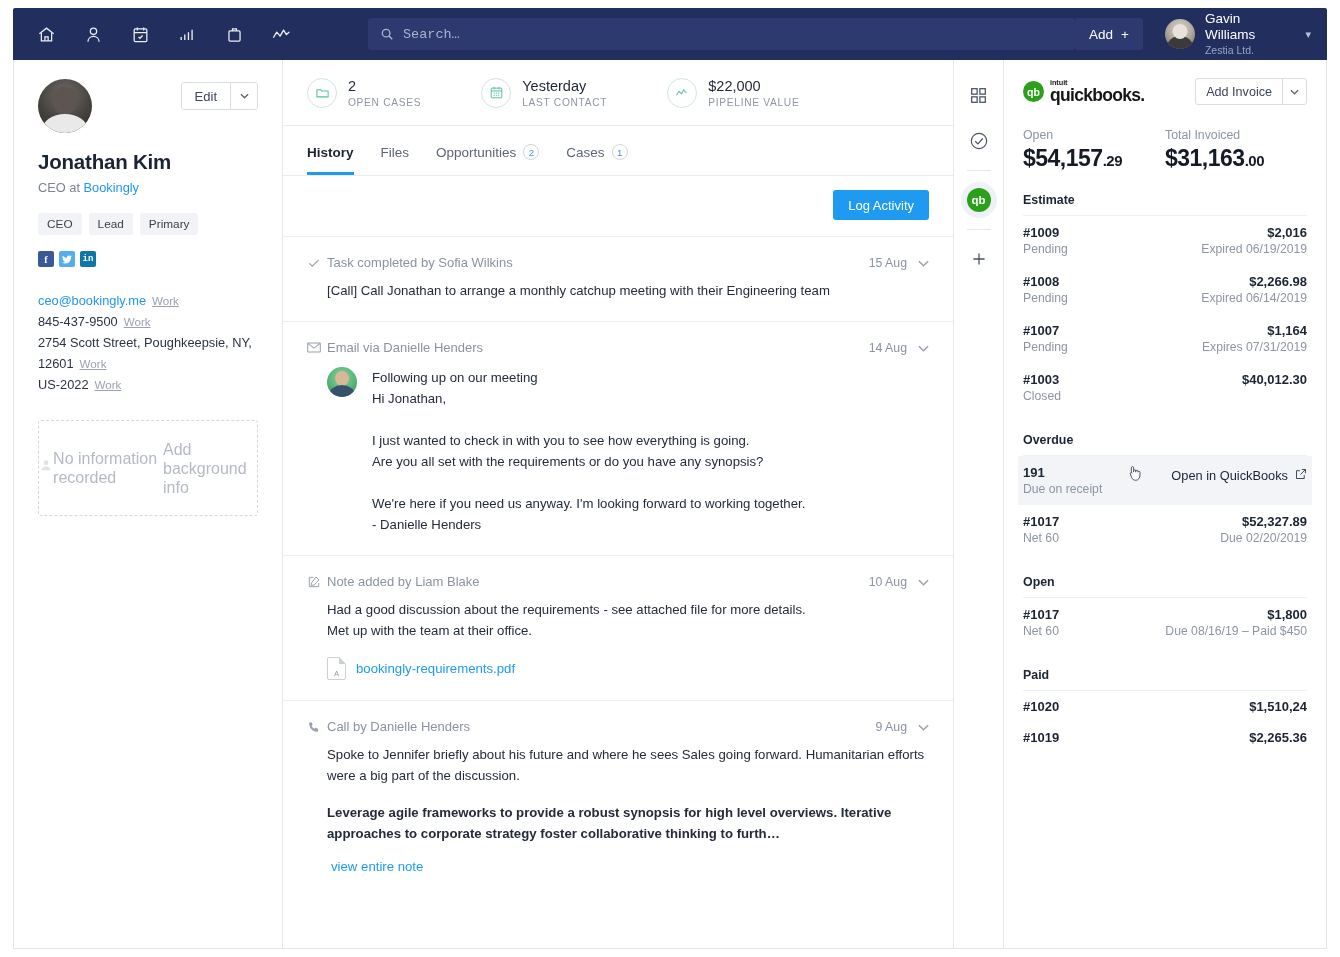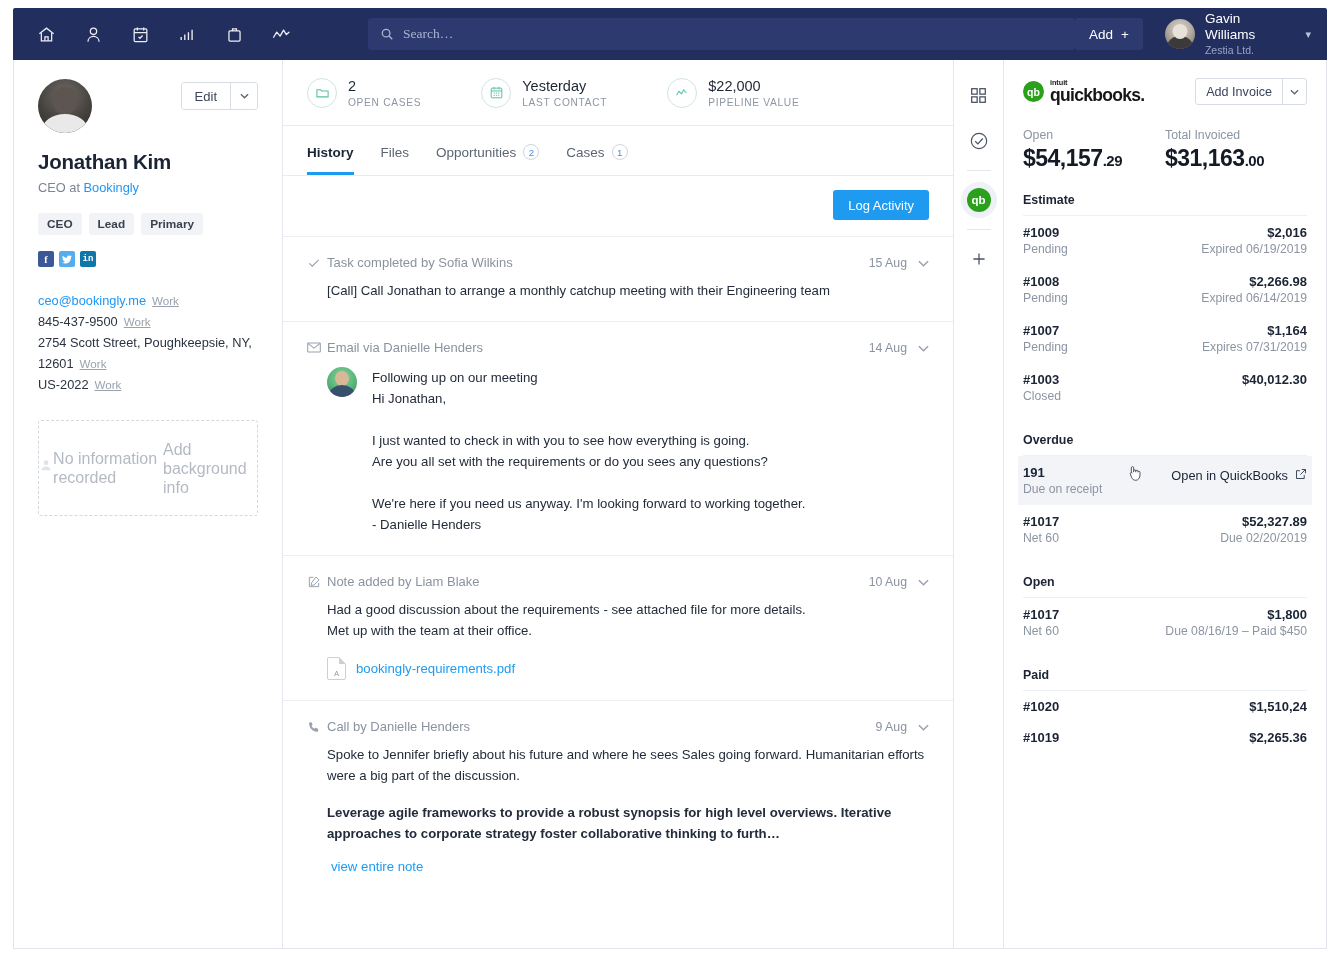--- a/index.html
+++ b/index.html
@@ -36,21 +36,21 @@
     width: 738px; height: 32px;
     background: #2c3a70;
     border-radius: 3px;
     display: flex; align-items: center;
     padding: 0 12px;
   }
   .searchwrap svg { flex: 0 0 auto; margin-right: 9px; opacity:.85; }
   .searchinput {
     background: transparent; border: 0; outline: 0;
     color: #d5daea; font-size: 13.5px;
-    font-family: Liberation Serif, serif;
+    font-family: Liberation Mono, monospace;
     width: 100%;
   }
   .searchinput::placeholder { color: #aab3d0; }
 
   .navright { margin-left: auto; display: flex; align-items: center; padding-right: 16px; }
   .addbtn {
     background: #2c3a70; color: #fff;
     border: 0; border-radius: 3px;
     height: 32px; padding: 0 14px;
     font-size: 13.5px; cursor: pointer;
@@ -125,21 +125,21 @@
     width: 27px; border-left: 1px solid #d8dde4;
     display: flex; align-items: center; justify-content: center;
     color: #5b6472; font-size: 10px; cursor: pointer; background:#fff;
   }
   .pname { font-size: 20.5px; font-weight: bold; color: #1b2434; margin-top: 17px; letter-spacing: -.2px;}
   .prole { font-size: 12.8px; color: #7b8494; margin-top: 6px; }
   .prole a { color: #2196f3; text-decoration: none; }
   .tags { display: flex; gap: 7px; margin-top: 18px; }
   .tag {
     background: #f1f3f6; color: #39414f;
-    font-size: 11.8px; padding: 4px 9px; border-radius: 3px; font-weight: bold;
+    font-size: 11.8px; padding: 4px 9px; border-radius: 3px;
   }
   .socials { display: flex; gap: 5px; margin-top: 16px; }
   .soc {
     width: 16px; height: 16px; border-radius: 2px;
     display: flex; align-items: center; justify-content: center;
     color: #fff; font-size: 10px; font-weight: bold; cursor: pointer;
     font-family: "Liberation Serif", serif;
   }
   .soc-f { background: #3b5998; }
   .soc-t { background: #55acee; }
@@ -532,21 +532,21 @@
               </span>
             </span>
           </div>
           <div class="emailrow">
             <div class="emailav"></div>
             <div class="emailtxt">
               <span class="subj">Following up on our meeting</span>
               <span class="subj">Hi Jonathan,</span>
               <div class="blankline"></div>
               <span class="subj">I just wanted to check in with you to see how everything is going.</span>
-              <span class="subj">Are you all set with the requirements or do you sees any questions?</span>
+              <span class="subj">Are you all set with the requirements or do you have any synopsis?</span>
               <div class="blankline"></div>
               <span class="subj">We're here if you need us anyway. I'm looking forward to working together.</span>
               <span class="subj">- Danielle Henders</span>
             </div>
           </div>
         </div>
 
         <div class="entry">
           <div class="ehead">
             <span class="eicon">

